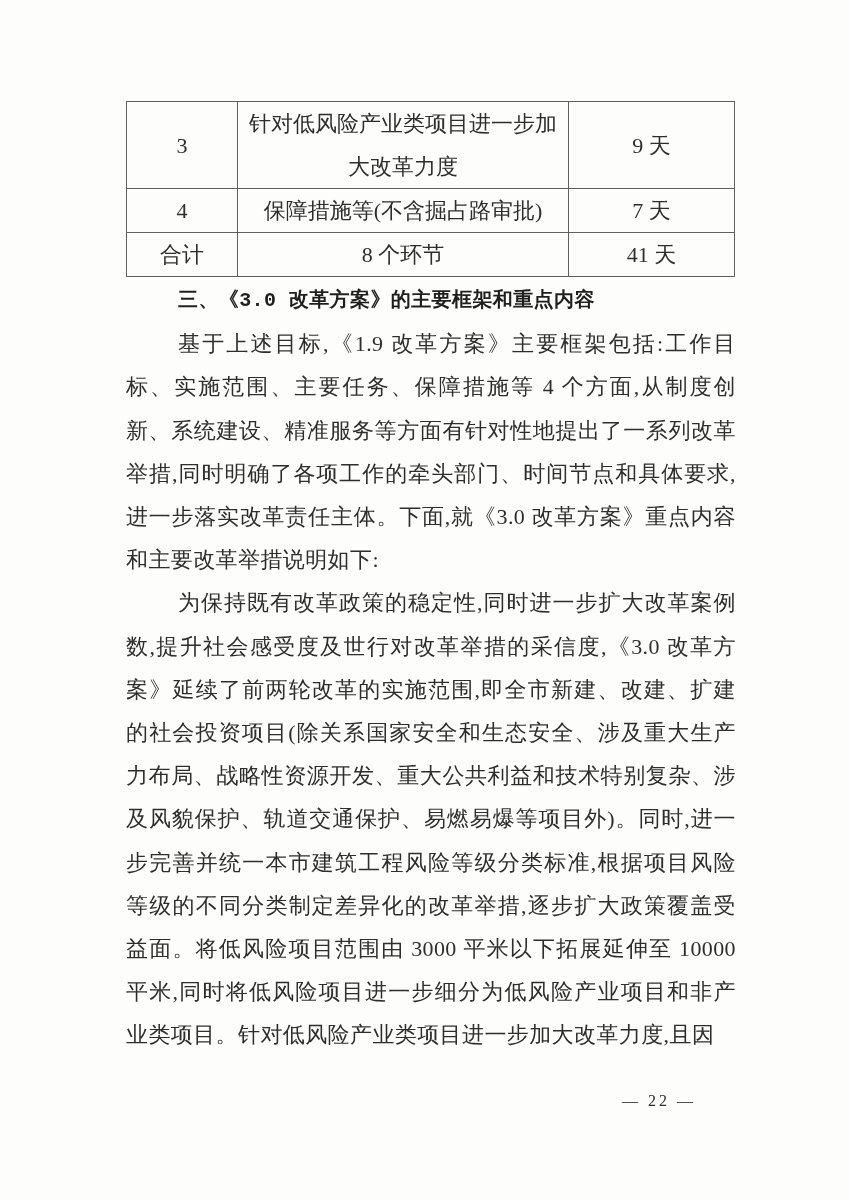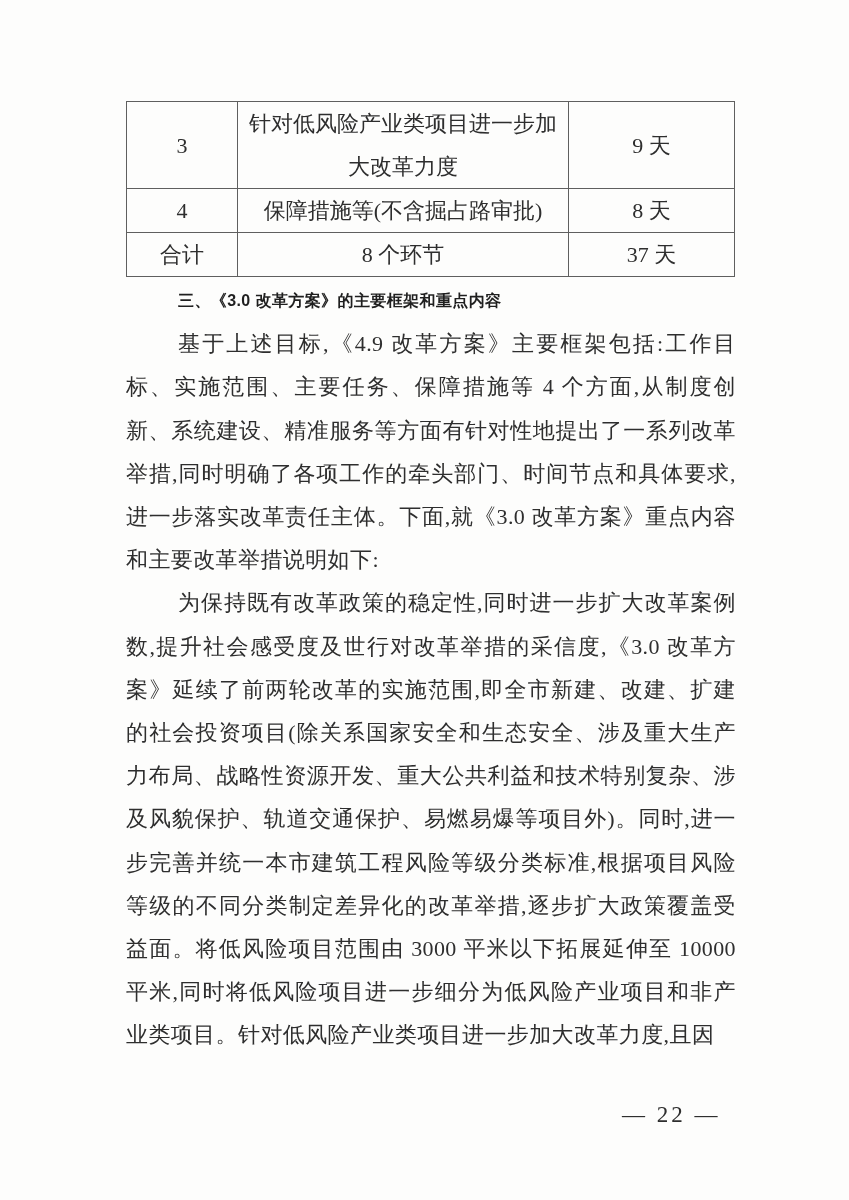--- a/index.html
+++ b/index.html
@@ -42,40 +42,39 @@
     left: 126px;
     top: 279px;
     width: 610px;
     font-size: 22px;
     line-height: 43.2px;
     text-align: justify;
     letter-spacing: 0.4px;
   }
   .heading, .subheading {
     margin: 0;
-    font-size: 16px;
+    font-size: 20px;
     font-weight: bold;
     text-indent: 52px;
     color: #1f1f1f;
-    font-family: Liberation Sans, sans-serif;
+    font-family: Liberation Mono, monospace;
   }
   .para {
     margin: 0;
     text-indent: 52px;
   }
   
   .footer {
     position: absolute;
     left: 622px;
     top: 1092px;
-    font-size: 23px;
+    font-size: 16px;
     letter-spacing: 3px;
     color: #2e2e2e;
     white-space: nowrap;
-    margin-top: 10px;
   }
 </style>
 </head>
 <body>
 
 <div class="page">
 
   <table class="doc-table">
     <colgroup>
       <col style="width:111px">
@@ -84,31 +83,31 @@
     </colgroup>
     <tbody>
       <tr class="row-tall">
         <td>3</td>
         <td>针对低风险产业类项目进一步加大改革力度</td>
         <td>9 天</td>
       </tr>
       <tr class="row-short">
         <td>4</td>
         <td>保障措施等(不含掘占路审批)</td>
-        <td>8 天</td>
+        <td>7 天</td>
       </tr>
       <tr class="row-short">
         <td>合计</td>
         <td>8 个环节</td>
-        <td>37 天</td>
+        <td>41 天</td>
       </tr>
     </tbody>
   </table>
 
   <div class="content">
     <h3 class="heading">三、《3.0 改革方案》的主要框架和重点内容</h3>
-    <p class="para">基于上述目标,《4.9 改革方案》主要框架包括:工作目标、实施范围、主要任务、保障措施等 4 个方面,从制度创新、系统建设、精准服务等方面有针对性地提出了一系列改革举措,同时明确了各项工作的牵头部门、时间节点和具体要求,进一步落实改革责任主体。下面,就《3.0 改革方案》重点内容和主要改革举措说明如下:</p>
+    <p class="para">基于上述目标,《1.9 改革方案》主要框架包括:工作目标、实施范围、主要任务、保障措施等 4 个方面,从制度创新、系统建设、精准服务等方面有针对性地提出了一系列改革举措,同时明确了各项工作的牵头部门、时间节点和具体要求,进一步落实改革责任主体。下面,就《3.0 改革方案》重点内容和主要改革举措说明如下:</p>
     <p class="para">为保持既有改革政策的稳定性,同时进一步扩大改革案例数,提升社会感受度及世行对改革举措的采信度,《3.0 改革方案》延续了前两轮改革的实施范围,即全市新建、改建、扩建的社会投资项目(除关系国家安全和生态安全、涉及重大生产力布局、战略性资源开发、重大公共利益和技术特别复杂、涉及风貌保护、轨道交通保护、易燃易爆等项目外)。同时,进一步完善并统一本市建筑工程风险等级分类标准,根据项目风险等级的不同分类制定差异化的改革举措,逐步扩大政策覆盖受益面。将低风险项目范围由 3000 平米以下拓展延伸至 10000 平米,同时将低风险项目进一步细分为低风险产业项目和非产业类项目。针对低风险产业类项目进一步加大改革力度,且因</p>
   </div>
 
   <div class="footer">— 22 —</div>
 
 </div>
 
 </body></html>

